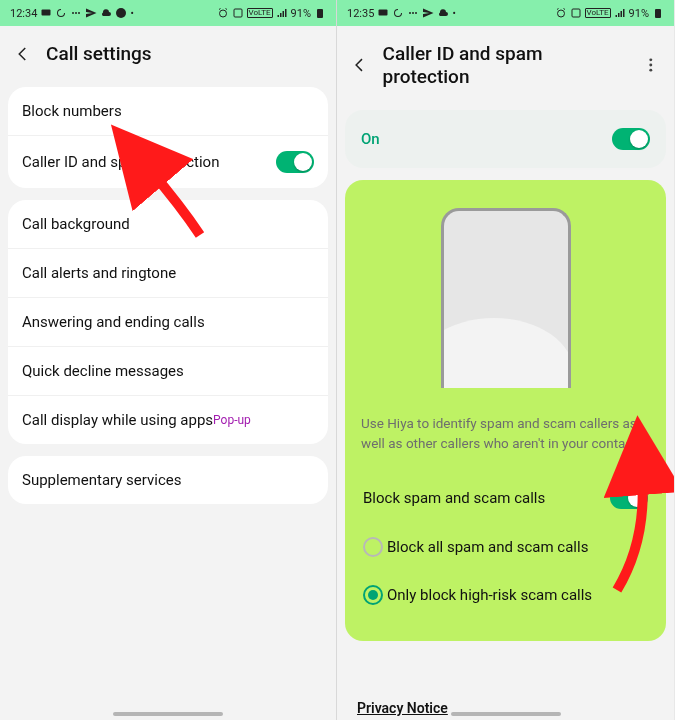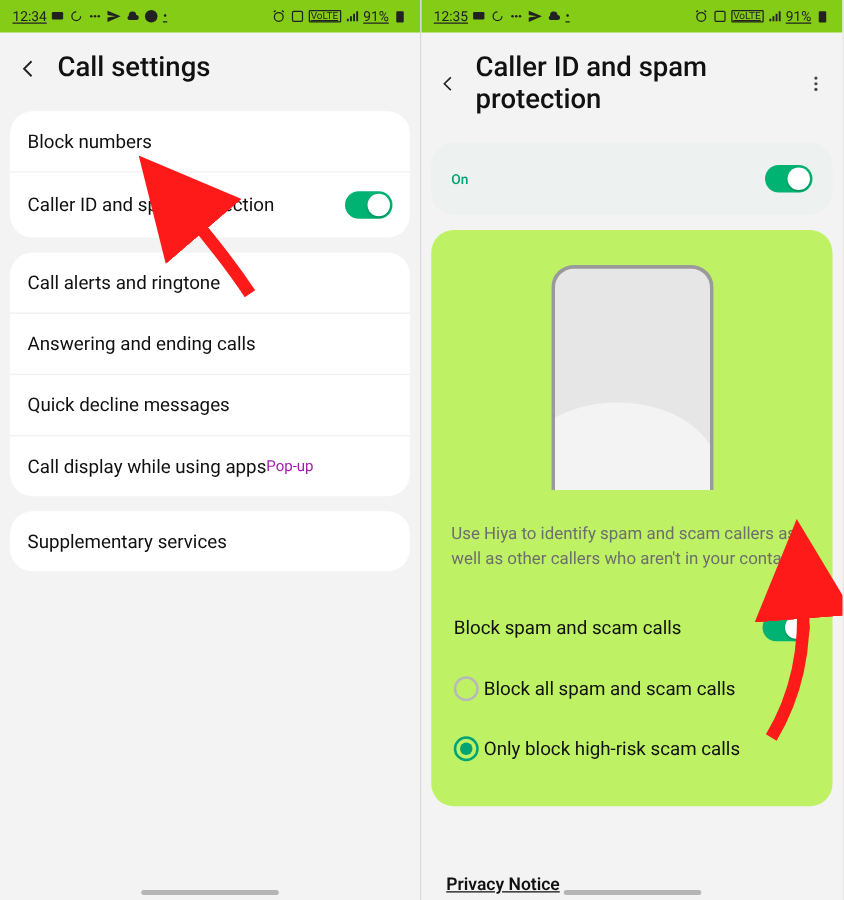--- a/index.html
+++ b/index.html
@@ -20,34 +20,33 @@
   }
   .phone.left { border-right: 1px solid #d8d8d8; }
   .statusbar {
     height: 26px;
     display: flex;
     align-items: center;
     justify-content: space-between;
     padding: 0 10px;
     font-size: 11px;
     color: #222;
-    background: #84cc16;
-    text-decoration: underline;
+    background: #86efac;
   }
   .statusbar .cluster { display: flex; align-items: center; gap: 3px; }
   .sb-ic { width: 12px; height: 12px; display: inline-block; fill:#222; }
   .sb-txt { font-size: 8px; line-height:8px; border:0.6px solid #222; padding:0 1px; border-radius:1px; }
   .header {
     display: flex;
     align-items: center;
     padding: 16px 14px 22px 14px;
     gap: 14px;
   }
   .header .title {
-    font-size: 22px;
+    font-size: 19px;
     font-weight: 500;
     color: #111;
   }
   .back-ic { width: 18px; height: 18px; stroke:#222; stroke-width:2; fill:none; }
   .more-ic { width: 18px; height: 18px; fill:#444; margin-left:auto; }
   .card {
     background: #fff;
     border-radius: 18px;
     margin: 0 8px 12px 8px;
     overflow: hidden;
@@ -78,21 +77,21 @@
   .toggle.on::after { right:2px; }
   .toggle.off { background:#d0d0d0; }
   .toggle.off::after { left:2px; }
   .master-row {
     background: #edf1ef;
     border-radius: 18px;
     margin: 0 8px 12px 8px;
     padding: 18px 16px;
     display:flex; align-items:center;
   }
-  .master-row .label { font-size: 11px; color:#00a374; font-weight:500; flex:1; }
+  .master-row .label { font-size: 15px; color:#00a374; font-weight:500; flex:1; }
   .hero {
     background:#bef264; border-radius:18px; margin:0 8px 12px 8px;
     padding: 18px 16px 22px 16px;
   }
   .hero-illus {
     width: 130px; height: 180px; margin: 10px auto 26px auto;
     border: 3px solid #9a9a9a; border-bottom: none;
     border-radius: 18px 18px 0 0;
     background: #e6e6e6;
     position: relative; overflow:hidden;
@@ -190,20 +189,23 @@
       <span>Block numbers</span>
     </div>
     <div class="row">
       <span>Caller ID and spam protection</span>
       <span style="flex:1"></span>
       <span class="toggle on"></span>
     </div>
   </div>
 
   <div class="card">
+    <div class="row">
+        <span>Call background</span>
+      </div>
     <div class="row">
         <span>Call alerts and ringtone</span>
       </div>
     <div class="row">
         <span>Answering and ending calls</span>
       </div>
     <div class="row">
         <span>Quick decline messages</span>
       </div>
     <div class="row">

